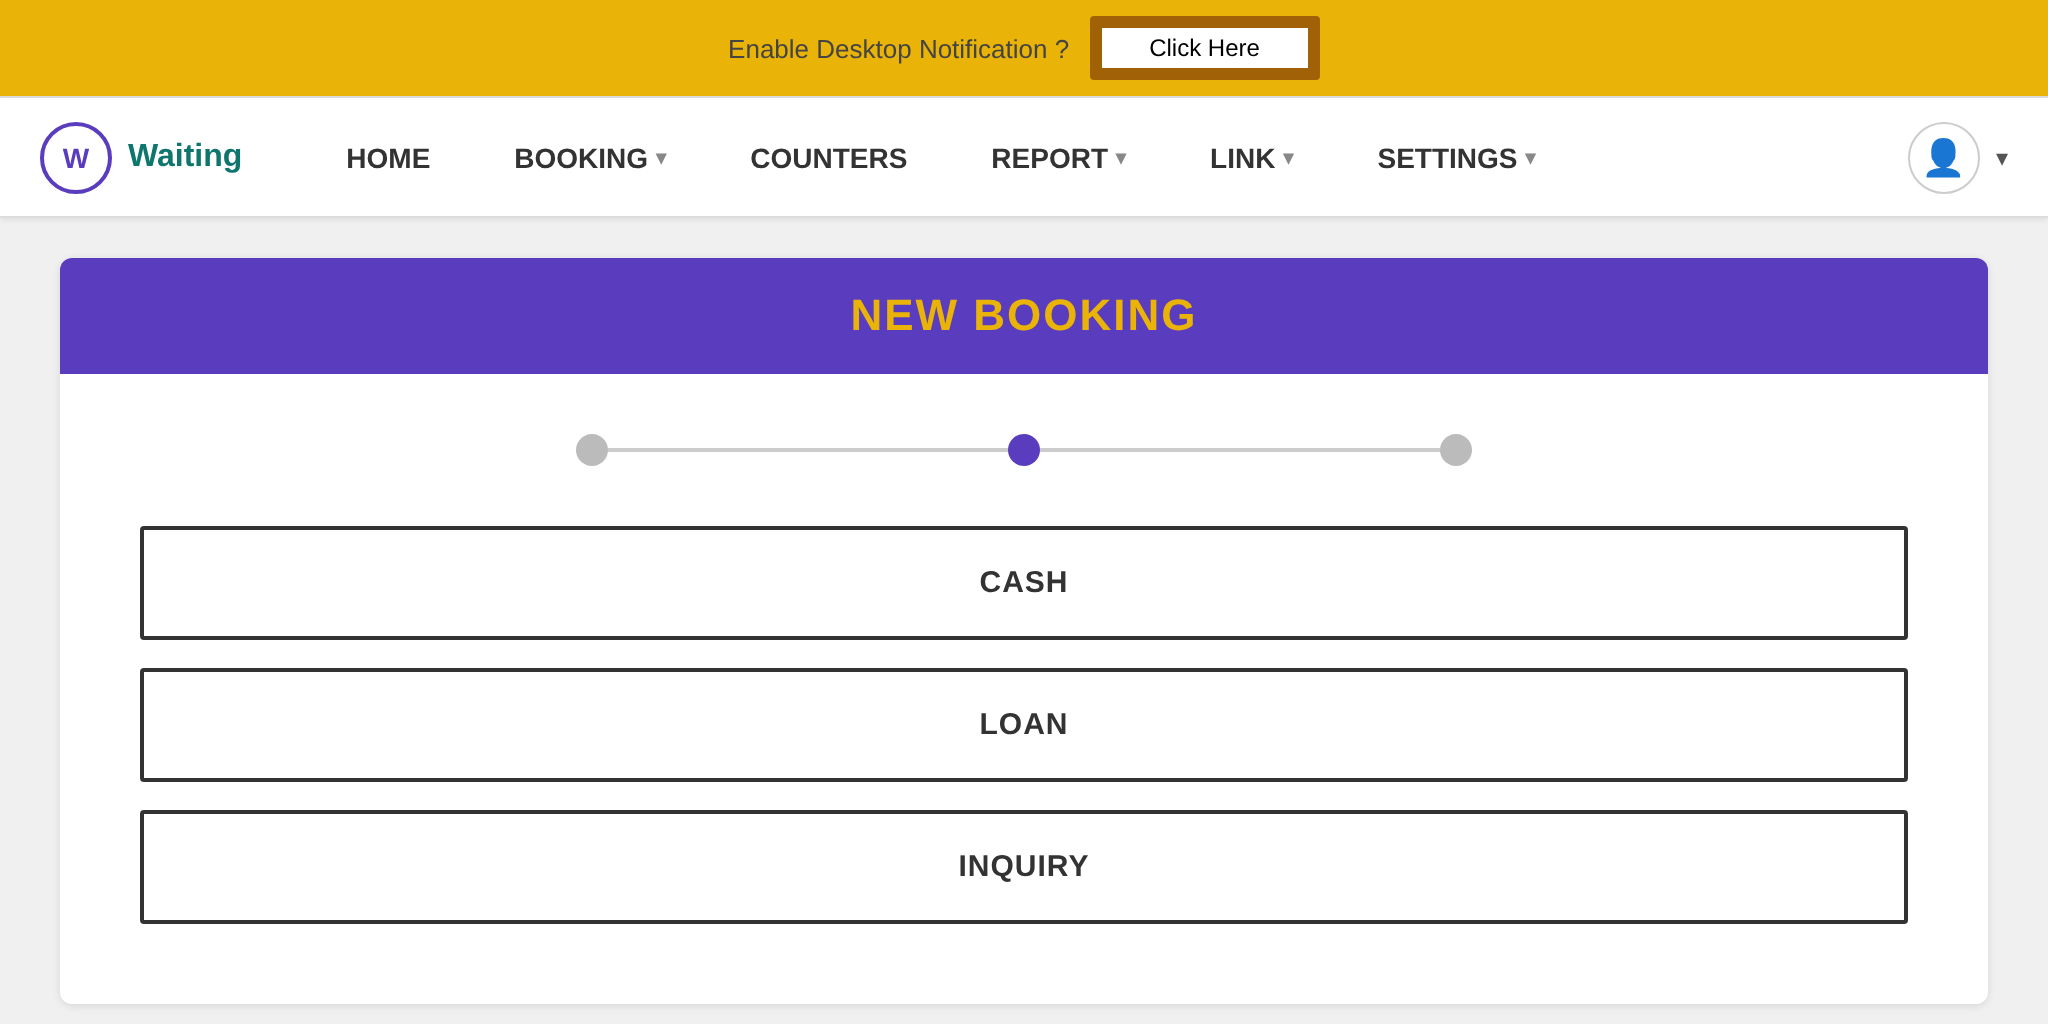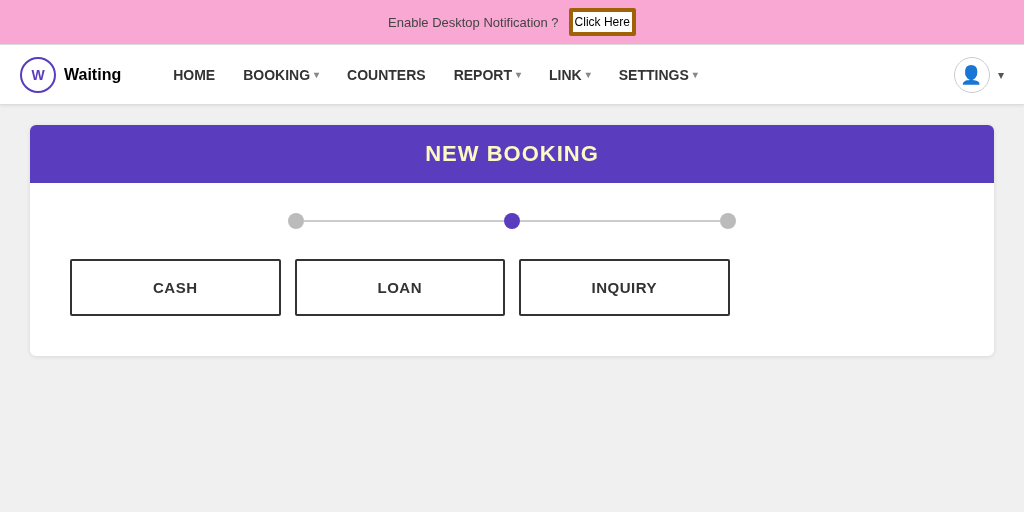--- a/index.html
+++ b/index.html
@@ -5,35 +5,35 @@
     * { box-sizing: border-box; margin: 0; padding: 0; }
     body {
       font-family: Arial, sans-serif;
       background: #f0f0f0;
       min-height: 512px;
       width: 1024px;
     }
 
     
     .notification-bar {
-      background: #f9a8d4;
+      background: #eab308;
       text-align: center;
       padding: 8px 16px;
       font-size: 13px;
       color: #444;
       display: flex;
       align-items: center;
       justify-content: center;
       gap: 10px;
       border-bottom: 1px solid #ddd;
     }
     .notification-bar button {
       background: white;
-      border: 4px solid #a16207;
-      padding: 3px 2px;
+      border: 6px solid #a16207;
+      padding: 3px 24px;
       font-size: 12px;
       cursor: pointer;
       border-radius: 2px;
     }
 
     
     .navbar {
       background: white;
       display: flex;
       align-items: center;
@@ -57,26 +57,26 @@
       display: flex;
       align-items: center;
       justify-content: center;
       font-weight: bold;
       color: #5a3cbe;
       font-size: 14px;
     }
     .brand-name {
       font-size: 16px;
       font-weight: bold;
-      color: #000000;
+      color: #0f766e;
     }
     .nav-links {
       display: flex;
       align-items: center;
-      gap: 4px;
+      gap: 18px;
       flex: 1;
     }
     .nav-item {
       padding: 8px 12px;
       font-size: 14px;
       font-weight: 600;
       color: #333;
       cursor: pointer;
       display: flex;
       align-items: center;
@@ -120,21 +120,21 @@
       border-radius: 6px;
       box-shadow: 0 1px 4px rgba(0,0,0,0.1);
       overflow: hidden;
     }
     .card-header {
       background: #5a3cbe;
       padding: 16px 20px;
       text-align: center;
     }
     .card-header h2 {
-      color: #fef9c3;
+      color: #eab308;
       font-size: 22px;
       font-weight: 800;
       text-transform: uppercase;
       letter-spacing: 1px;
     }
     .card-body {
       padding: 30px 40px 40px;
     }
 
     
@@ -158,21 +158,21 @@
     .step-line {
       flex: 1;
       max-width: 200px;
       height: 2px;
       background: #ccc;
     }
 
     
     .options-grid {
       display: grid;
-      grid-template-columns: 1fr 1fr 1fr 1fr;
+      grid-template-columns: 1fr;
       gap: 14px;
     }
     .option-btn {
       border: 2px solid #333;
       background: white;
       padding: 18px 20px;
       font-size: 15px;
       font-weight: 700;
       text-transform: uppercase;
       cursor: pointer;

